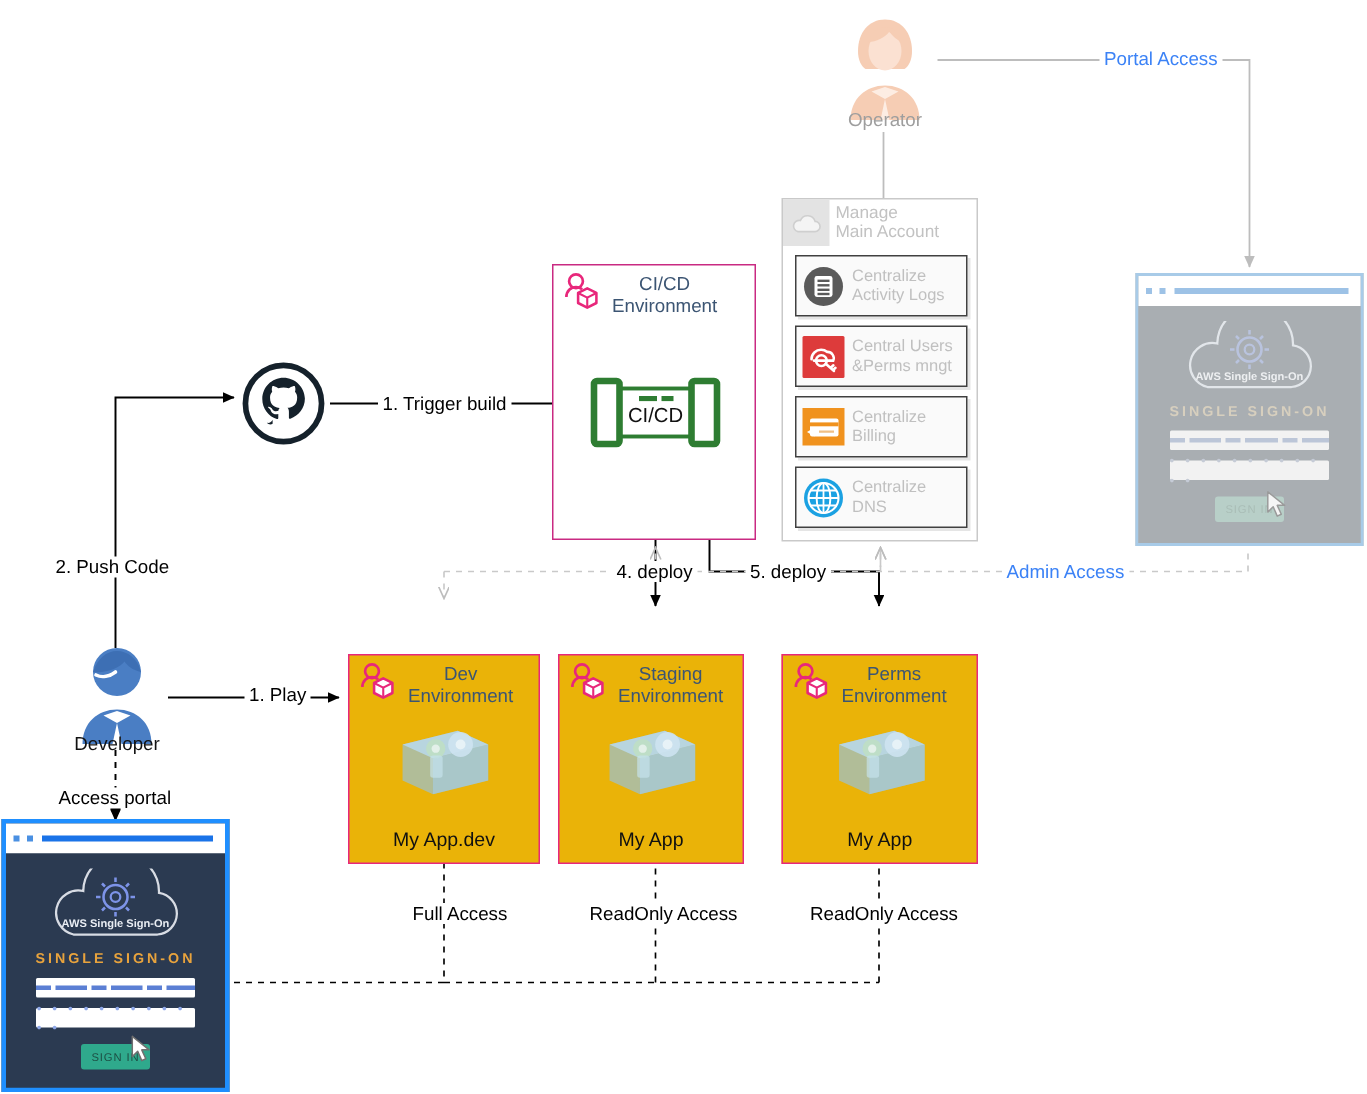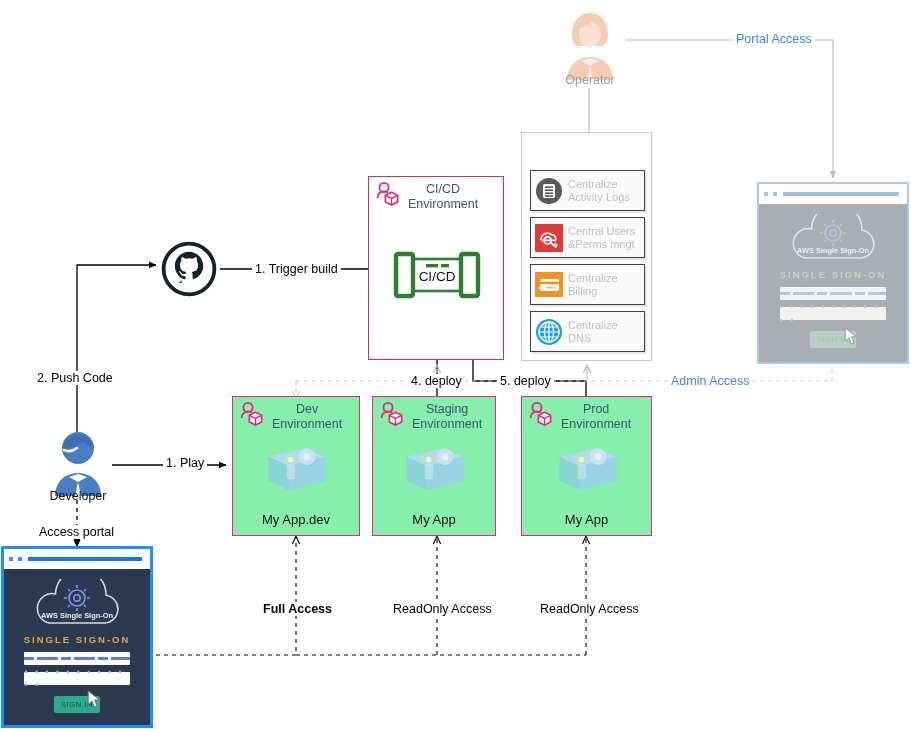--- a/index.html
+++ b/index.html
@@ -7,21 +7,21 @@
        font-family:"Liberation Sans","DejaVu Sans",sans-serif;
        -webkit-font-smoothing:antialiased;}
   #stage{position:absolute;left:0;top:0;width:911px;height:729px;}
   #wires{position:absolute;left:0;top:0;width:911px;height:729px;pointer-events:none;}
 
   .lbl{position:absolute;font-size:12.5px;color:#000;white-space:nowrap;
        background:#fff;padding:0 3px;line-height:14px;}
   .lbl.faded{color:#3b82f6;}
 
   
-  .envbox{position:absolute;border:1.6px solid #E8277B;background:#86efac;box-sizing:border-box;}
+  .envbox{position:absolute;border:1.6px solid #E8277B;background:#eab308;box-sizing:border-box;margin-top:40px;}
   .env-head{position:absolute;left:6px;top:4px;display:flex;align-items:flex-start;gap:3px;}
   .env-title{font-size:12.5px;color:#3C5573;line-height:14.5px;text-align:center;
              margin-left:2px;margin-top:1px;white-space:nowrap;}
   .env-app-label{position:absolute;left:0;right:0;bottom:8px;text-align:center;
                  font-size:13px;color:#111;}
   .appcube{position:absolute;left:50%;top:50%;transform:translate(-50%,-50%);}
 
   
   #cicd-box{position:absolute;left:368px;top:176px;width:136px;height:184px;
             border:1.4px solid #C92A82;background:#fff;box-sizing:border-box;}
@@ -207,20 +207,31 @@
         <rect x="3" y="3" width="17" height="42" rx="2" fill="#fff" stroke="#2E7D32" stroke-width="4.4"></rect>
         <rect x="68" y="3" width="17" height="42" rx="2" fill="#fff" stroke="#2E7D32" stroke-width="4.4"></rect>
         <rect x="33" y="13" width="12" height="3.4" fill="#2E7D32"></rect>
         <rect x="48" y="13" width="8" height="3.4" fill="#2E7D32"></rect>
       </svg>
       <span style="position:absolute;left:0;right:0;top:18px;text-align:center;font-size:13.5px;color:#111;background:transparent;">CI/CD</span>
     </div>
   </div>
 
   <div id="main-account">
+    <div id="ma-head">
+      <div class="cloudbadge">
+        <svg width="21" height="14" viewBox="0 0 21 14">
+          <path d="M5 12.4h11.2a3.4 3.4 0 0 0 .2-6.8A5.2 5.2 0 0 0 6.6 5 3.7 3.7 0 0 0 5 12.4z" fill="#f4f4f4" stroke="#cfcfcf" stroke-width="1.1"></path>
+        </svg>
+      </div>
+      <div class="ma-title">
+        <div>Manage</div>
+        <div>Main Account</div>
+      </div>
+    </div>
 
     <div class="ma-item" style="top:37px;">
       <span class="ico">
         <svg viewBox="0 0 30 30" width="30" height="30">
           <circle cx="15" cy="15" r="13" fill="#5A5A5A"></circle>
           <rect x="9" y="8" width="12" height="14" rx="1.6" fill="#fff"></rect>
           <g fill="#5A5A5A">
               <rect x="11" y="10.4" width="8" height="1.6"></rect>
           <rect x="11" y="13.4" width="8" height="1.6"></rect>
           <rect x="11" y="16.4" width="8" height="1.6"></rect>
@@ -343,21 +354,21 @@
 
   <div class="envbox" style="left:521px;top:396px;width:131px;height:140px;">
     <div class="env-head">
       <svg width="28" height="28" viewBox="0 0 28 28">
         <circle cx="9" cy="6.5" r="4.6" fill="none" stroke="#E8277B" stroke-width="1.8"></circle>
         <path d="M2.6 17c0-4 2.9-6.6 6.4-6.6 1.6 0 3 .5 4.1 1.4" fill="none" stroke="#E8277B" stroke-width="1.8"></path>
         <path d="M16.5 11.2 L22.6 14.3 L22.6 21 L16.5 24.1 L10.4 21 L10.4 14.3 z" fill="#fff" stroke="#E8277B" stroke-width="1.7" stroke-linejoin="round"></path>
         <path d="M10.4 14.3 L16.5 17.4 L22.6 14.3 M16.5 17.4 L16.5 24.1" fill="none" stroke="#E8277B" stroke-width="1.4"></path>
       </svg>
       <div class="env-title">
-        <div>Prod</div>
+        <div>Perms</div>
         <div>Environment</div>
       </div>
     </div>
     <span class="appcube" style="top:52%;">
       <svg viewBox="0 0 76 62" width="70" height="58">
         <path d="M8 20 L48 10 L70 20 L70 46 L30 56 L8 46 z" fill="#8EC4F0" opacity=".62"></path>
         <path d="M8 20 L48 10 L70 20 L30 30 z" fill="#BBDDF7" opacity=".75"></path>
         <path d="M30 30 L70 20 L70 46 L30 56 z" fill="#A3D0F2" opacity=".55"></path>
         <g opacity=".85">
           <circle cx="32" cy="23" r="7" fill="#BFE0C3"></circle>
@@ -442,17 +453,17 @@
   </div>
 
   <div class="lbl" style="left:34px;top:371px;">2. Push Code</div>
   <div class="lbl" style="left:163px;top:456px;">1. Play</div>
   <div class="lbl" style="left:252px;top:262px;">1. Trigger build</div>
   <div class="lbl" style="left:408px;top:374px;">4. deploy</div>
   <div class="lbl" style="left:497px;top:374px;">5. deploy</div>
   <div class="lbl" style="left:36px;top:525px;">Access portal</div>
   <div class="lbl faded" style="left:733px;top:32px;">Portal Access</div>
   <div class="lbl faded" style="left:668px;top:374px;">Admin Access</div>
-  <div class="lbl" style="left:260px;top:602px;font-weight:bold;">Full Access</div>
+  <div class="lbl" style="left:272px;top:602px;">Full Access</div>
   <div class="lbl" style="left:390px;top:602px;">ReadOnly Access</div>
   <div class="lbl" style="left:537px;top:602px;">ReadOnly Access</div>
 
 </div>
 
 </body></html>

